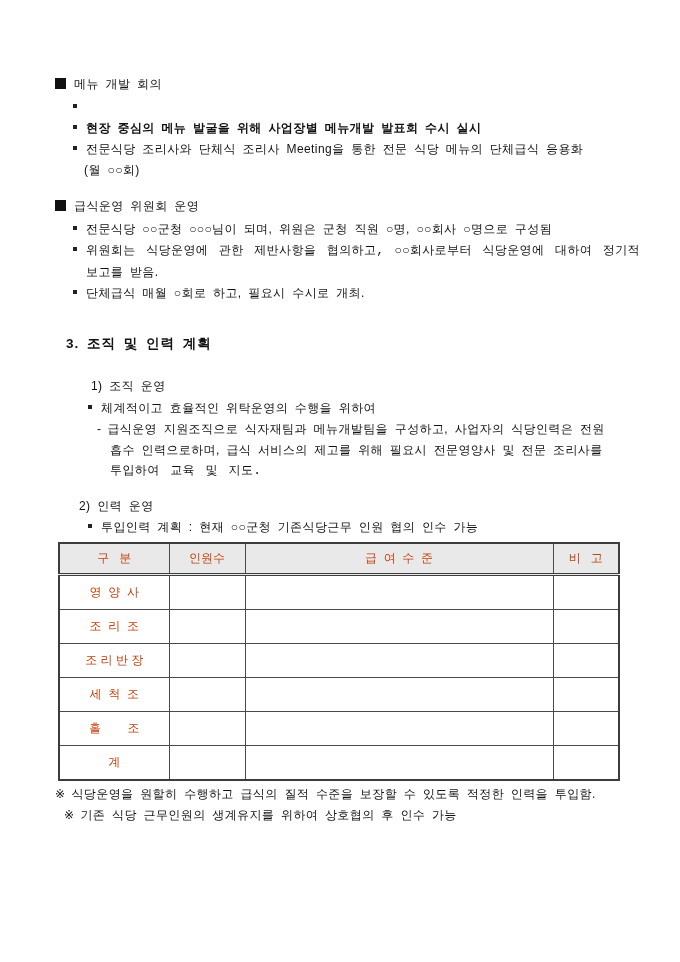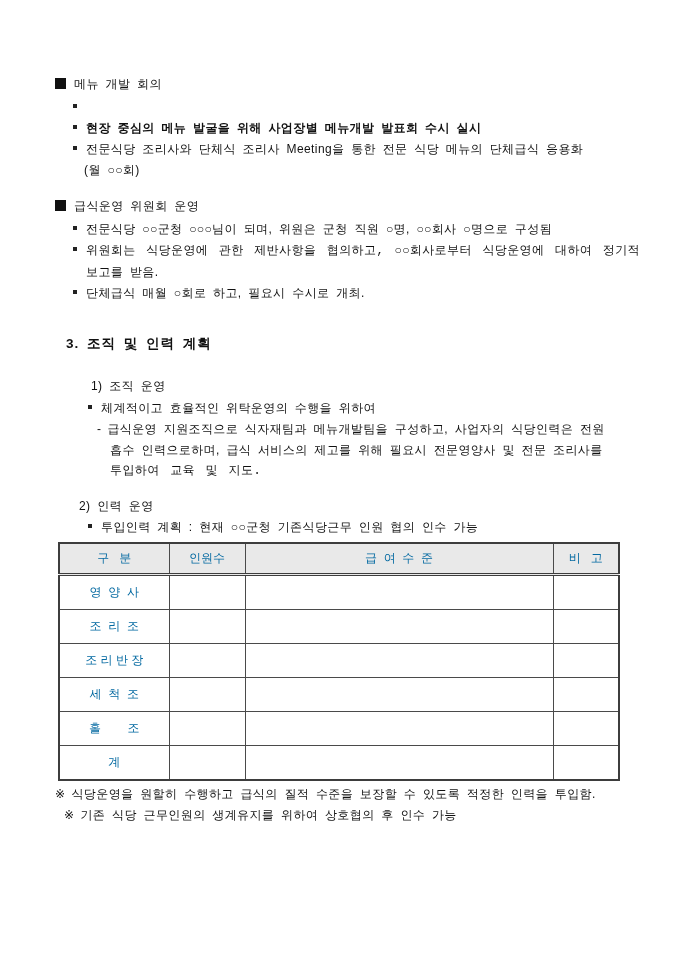--- a/index.html
+++ b/index.html
@@ -39,21 +39,21 @@
   .sec-title{font-weight:bold;font-size:13.5px;letter-spacing:1px;}
   .note-marker{margin-right:6px;}
 
   table.staff{
     position:absolute;
     left:58px;top:542px;
     width:560px;
     border-collapse:collapse;
     table-layout:fixed;
     font-size:12px;
-    color:#0369a1;
+    color:#c2410c;
   }
   table.staff td,table.staff th{
     border:1px solid #4a4a4a;
     text-align:center;
     vertical-align:middle;
     white-space:pre;
     padding:0;
     font-weight:normal;
   }
   table.staff{border:2px solid #3d3d3d;}

